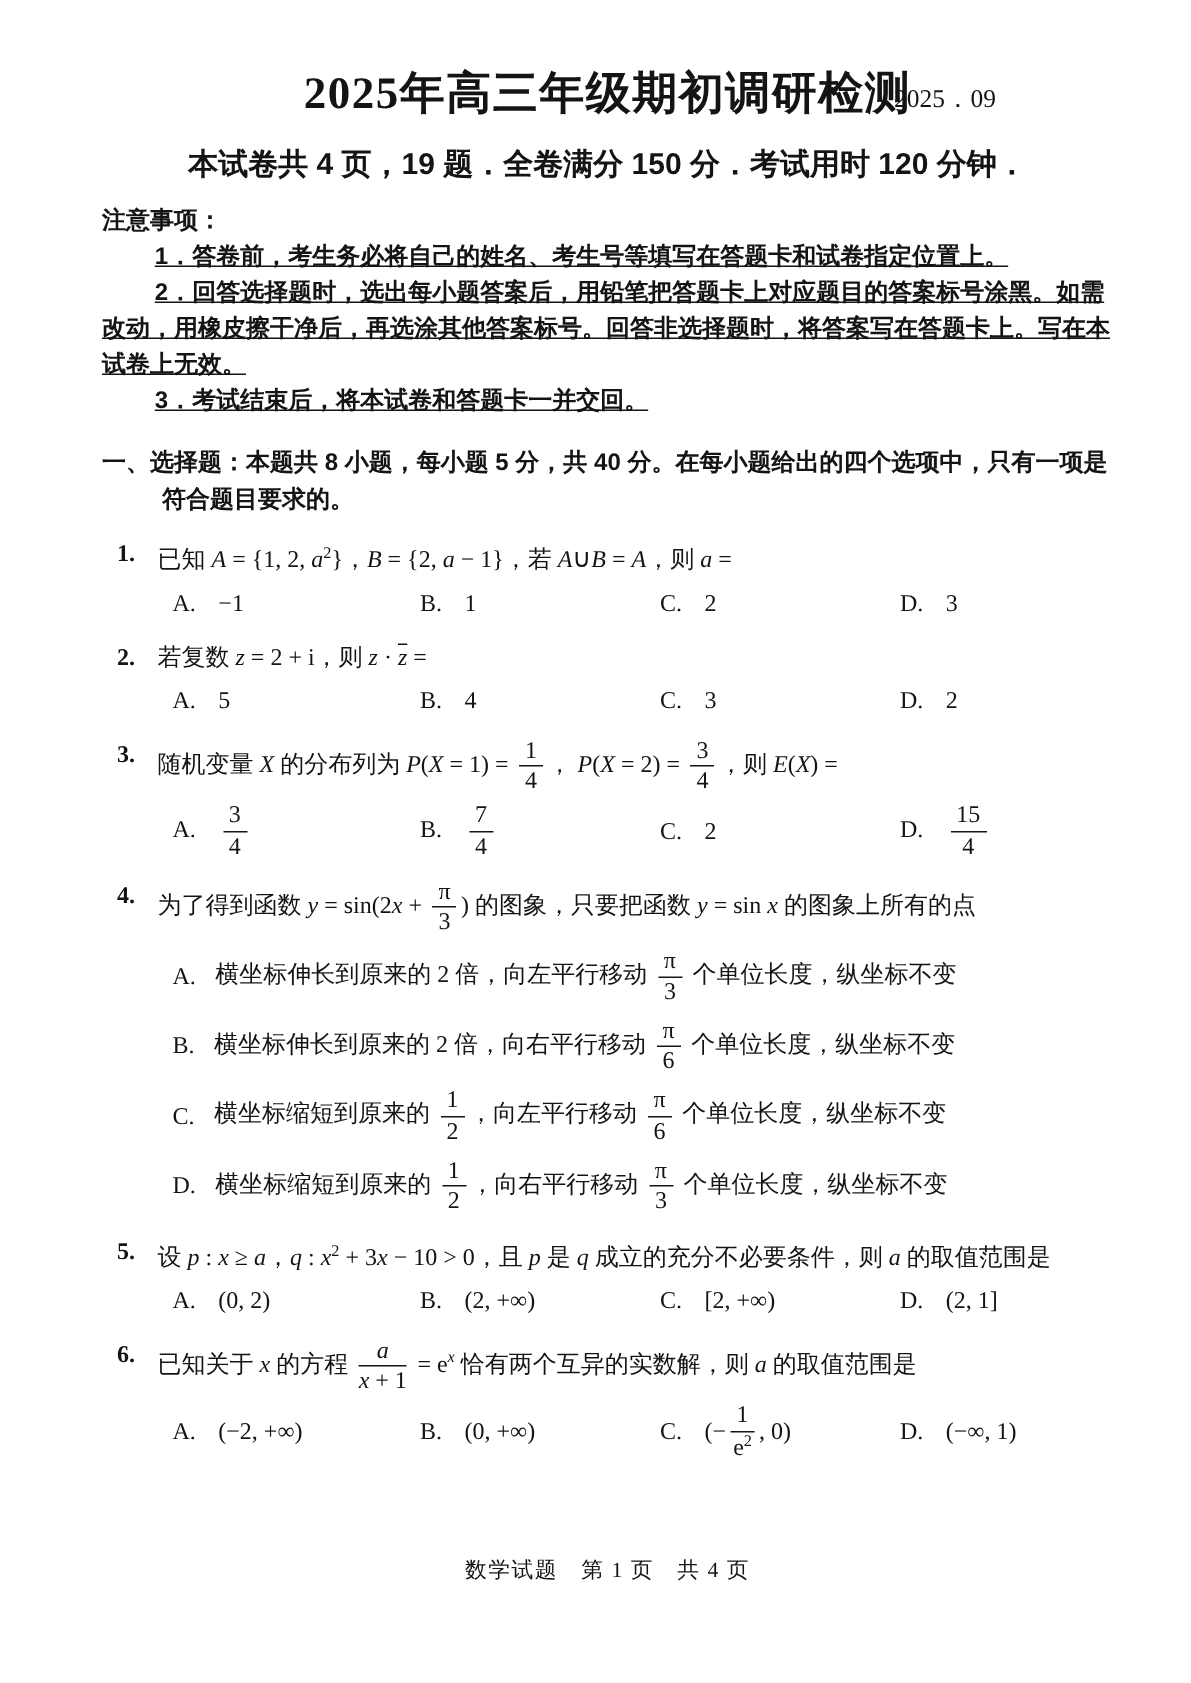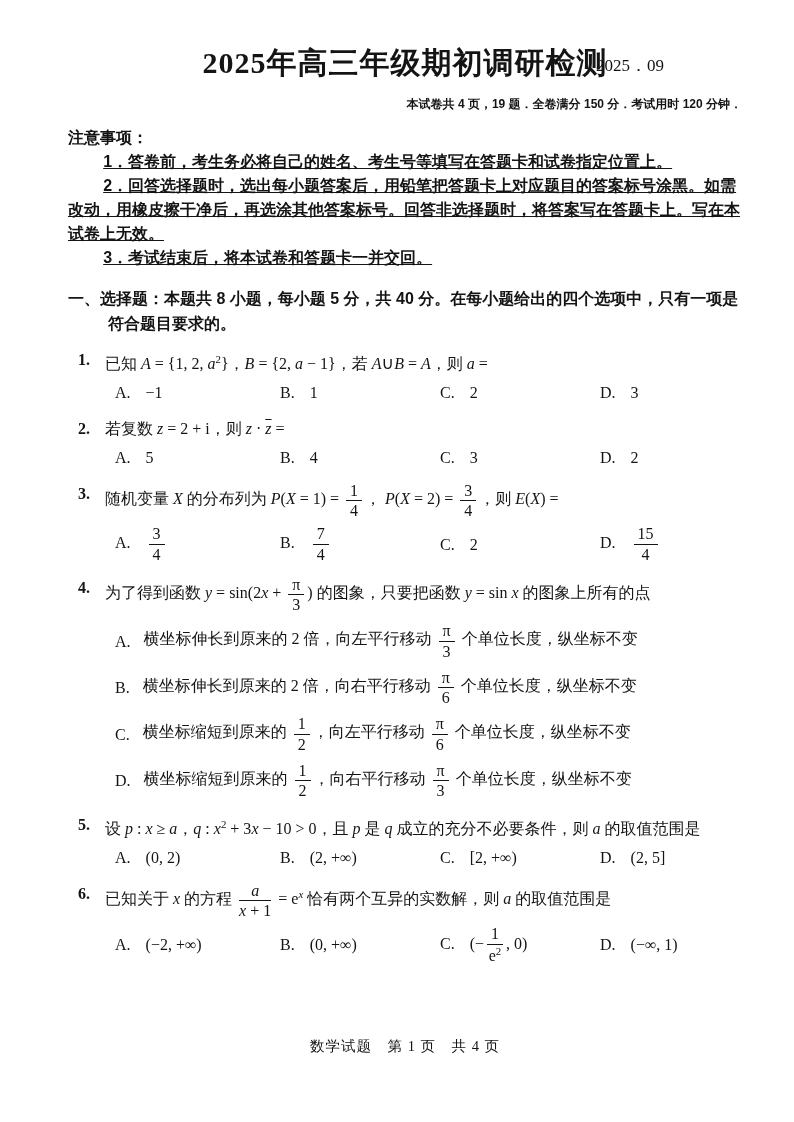--- a/index.html
+++ b/index.html
@@ -36,24 +36,24 @@
   }
   .exam-date {
     position: absolute;
     right: 78px;
     bottom: 7px;
     font-size: 17px;
     font-weight: normal;
   }
   .paper-info {
     margin: 14px 0 0;
-    text-align: right;
+    text-align: center;
     font-family: "Liberation Sans", sans-serif;
     font-weight: bold;
-    font-size: 12px;
+    font-size: 20px;
   }
 
   
   .notes {
     margin-top: 13px;
     font-family: "Liberation Sans", sans-serif;
     font-weight: bold;
     line-height: 24px;
   }
   .notes p { margin: 0; }
@@ -203,21 +203,21 @@
 
     <div class="question">
       <div class="stem">
         <span class="qnum">5.</span>
         <span class="qtext">设 <i>p</i> : <i>x</i> ≥ <i>a</i>，<i>q</i> : <i>x</i><sup>2</sup> + 3<i>x</i> − 10 &gt; 0，且 <i>p</i> 是 <i>q</i> 成立的充分不必要条件，则 <i>a</i> 的取值范围是</span>
       </div>
       <div class="opts-row">
         <span class="opt"><span class="opt-label">A.</span><span class="opt-text">(0, 2)</span></span>
         <span class="opt"><span class="opt-label">B.</span><span class="opt-text">(2, +∞)</span></span>
         <span class="opt"><span class="opt-label">C.</span><span class="opt-text">[2, +∞)</span></span>
-        <span class="opt"><span class="opt-label">D.</span><span class="opt-text">(2, 5]</span></span>
+        <span class="opt"><span class="opt-label">D.</span><span class="opt-text">(2, 1]</span></span>
       </div>
     </div>
 
     <div class="question">
       <div class="stem">
         <span class="qnum">6.</span>
         <span class="qtext">已知关于 <i>x</i> 的方程 <span class="frac"><span class="num"><i>a</i></span><span class="den"><i>x</i> + 1</span></span> = e<sup><i>x</i></sup> 恰有两个互异的实数解，则 <i>a</i> 的取值范围是</span>
       </div>
       <div class="opts-row">
         <span class="opt"><span class="opt-label">A.</span><span class="opt-text">(−2, +∞)</span></span>

